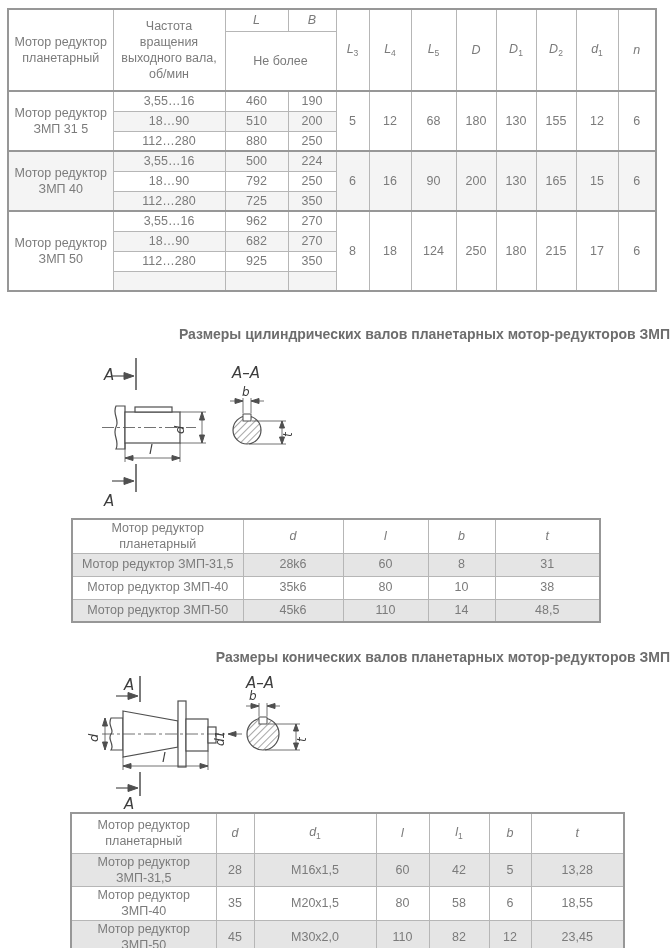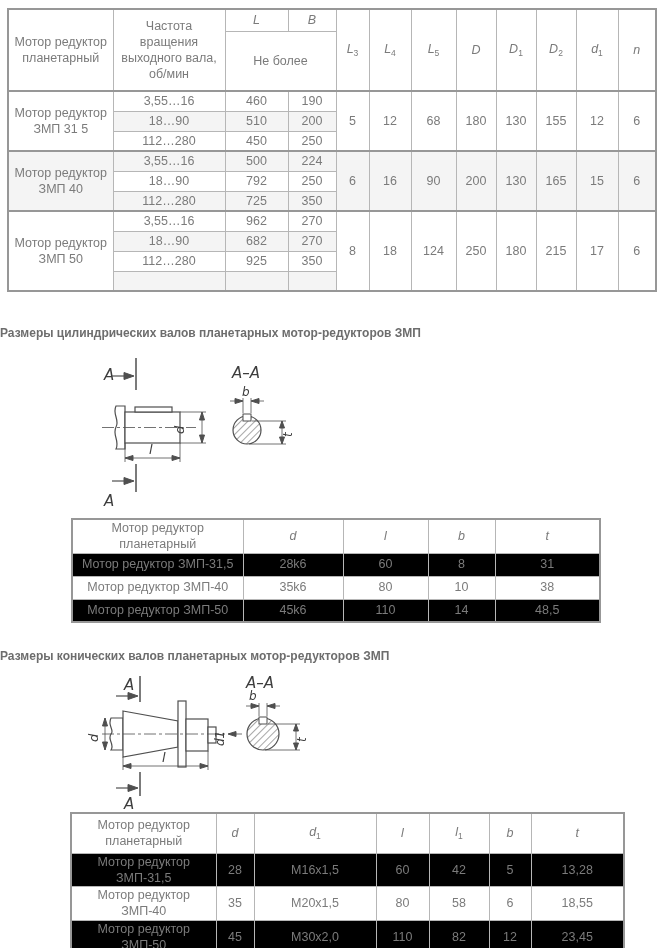--- a/index.html
+++ b/index.html
@@ -6,37 +6,37 @@
   #page{position:relative;width:670px;height:948px;background:#fff;
         font-family:"Liberation Sans",sans-serif;overflow:hidden;}
 
   table.tbl{border-collapse:collapse;table-layout:fixed;position:absolute;
             border:2px solid #979797;background:#fff;}
   .tbl td{border:1px solid #b6b6b6;text-align:center;vertical-align:middle;
           font-size:12.5px;line-height:1.3;color:#7b7b7b;padding:0 2px;overflow:hidden;}
   .tbl td i{font-style:italic;}
   .tbl td sub{font-size:8.5px;vertical-align:-3px;}
   td.stripe{background:#f4f4f4;}
-  tr.stripe td{background:#000000;}
+  tr.stripe td{background:#e5e5e5;}
   tr.gsep td{border-top:2px solid #979797;}
 
   #table1{left:7px;top:8px;width:648px;}
   #table1 tr.hrowA{height:22px;}
   #table1 tr.hrowB{height:60px;}
   #table1 tr.drow{height:20px;}
 
   #table2{left:71px;top:518px;width:528px;}
   #table2 tr{height:23px;}
 
   #table3{left:70px;top:812px;width:553px;}
   #table3 tr.hrow{height:40px;}
   #table3 tr.drow{height:21px;}
 
-  .heading{position:absolute;left:0;width:670px;text-align:left;
-           font-weight:bold;font-size:12px;color:#6d6d6d;}
+  .heading{position:absolute;left:0;width:670px;text-align:right;
+           font-weight:bold;font-size:14px;color:#6d6d6d;}
   #h1{top:326px;}
   #h2{top:649px;}
 
   .diag{position:absolute;}
   #diag1{left:78px;top:350px;}
   #diag2{left:78px;top:666px;}
   .diag line,.diag path,.diag rect,.diag circle,.diag polygon{stroke:#4f4f4f;}
   .diag text{font-family:"DejaVu Sans",sans-serif;font-style:italic;fill:#3d3d3d;stroke:none;}
 </style>
 </head>
@@ -91,21 +91,21 @@
           <td rowspan="3">12</td>
           <td rowspan="3">6</td>
         </tr>
         <tr class="drow">
           <td class="stripe">18…90</td>
           <td class="stripe">510</td>
           <td class="stripe">200</td>
         </tr>
         <tr class="drow">
           <td>112…280</td>
-          <td>450</td>
+          <td>880</td>
           <td>250</td>
         </tr>
         <tr class="drow gsep">
           <td rowspan="3" class="stripe">Мотор редуктор ЗМП 40</td>
           <td class="stripe">3,55…16</td>
           <td class="stripe">500</td>
           <td class="stripe">224</td>
           <td rowspan="3" class="stripe">6</td>
           <td rowspan="3" class="stripe">16</td>
           <td rowspan="3" class="stripe">90</td>

